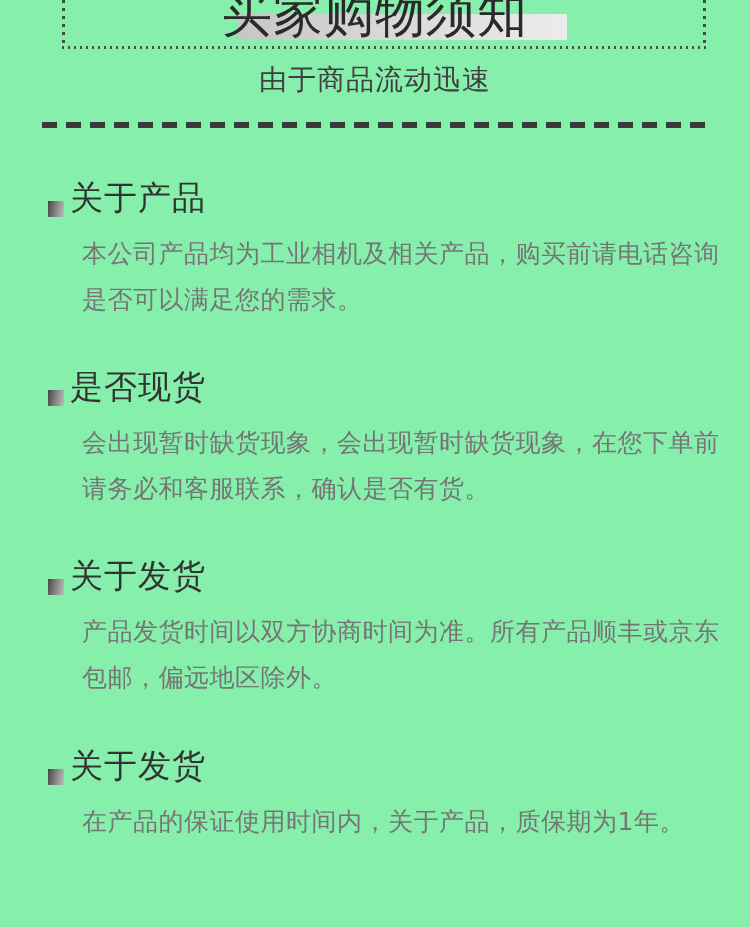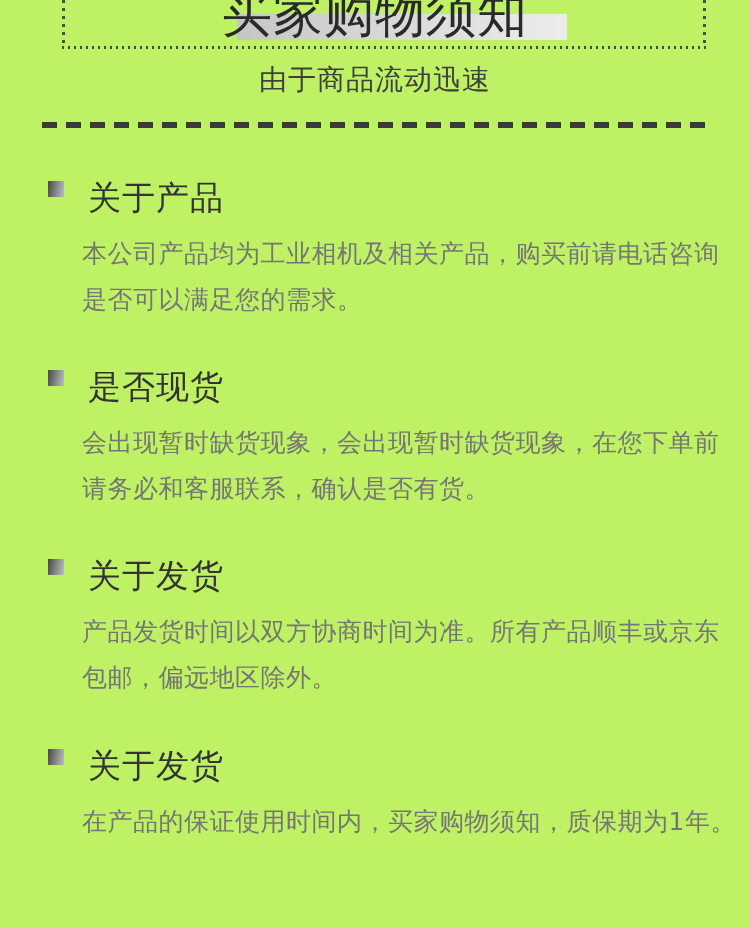--- a/index.html
+++ b/index.html
@@ -2,21 +2,21 @@
 <html><head>
 <meta charset="utf-8">
 <style>
   * { margin: 0; padding: 0; box-sizing: border-box; }
   html, body { background: #ffffff; }
   .page {
     position: relative;
     width: 750px;
     height: 927px;
     margin: 0 auto;
-    background: #bef264;
+    background: #86efac;
     overflow: hidden;
     font-family: "DejaVu Sans", sans-serif;
   }
 
   
   .hdr-border-left, .hdr-border-right {
     position: absolute;
     top: 0;
     width: 3px;
     height: 48px;
@@ -84,22 +84,22 @@
     left: 48px;
     width: 670px;
   }
   .section-1 { top: 179px; }
   .section-2 { top: 368px; }
   .section-3 { top: 557px; font-family: Liberation Serif, serif; }
   .section-4 { top: 747px; }
 
   .section-heading-row {
     display: flex;
-    align-items: flex-start;
-    gap: 24px;
+    align-items: flex-end;
+    gap: 6px;
   }
   .section-bullet {
     flex: 0 0 auto;
     width: 16px;
     height: 16px;
     margin-top: 2px;
     background: linear-gradient(100deg, #454545 0%, #8b8b8b 55%, #bdbdbd 100%);
   }
   .section-heading {
     font-size: 33px;
@@ -157,16 +157,16 @@
       <span class="section-heading">关于发货</span>
     </div>
     <p class="section-body">产品发货时间以双方协商时间为准。所有产品顺丰或京东包邮，偏远地区除外。</p>
   </div>
 
   <div class="section section-4">
     <div class="section-heading-row">
       <span class="section-bullet"></span>
       <span class="section-heading">关于发货</span>
     </div>
-    <p class="section-body">在产品的保证使用时间内，买家购物须知，质保期为1年。</p>
+    <p class="section-body">在产品的保证使用时间内，关于产品，质保期为1年。</p>
   </div>
 
 </div>
 
 </body></html>

